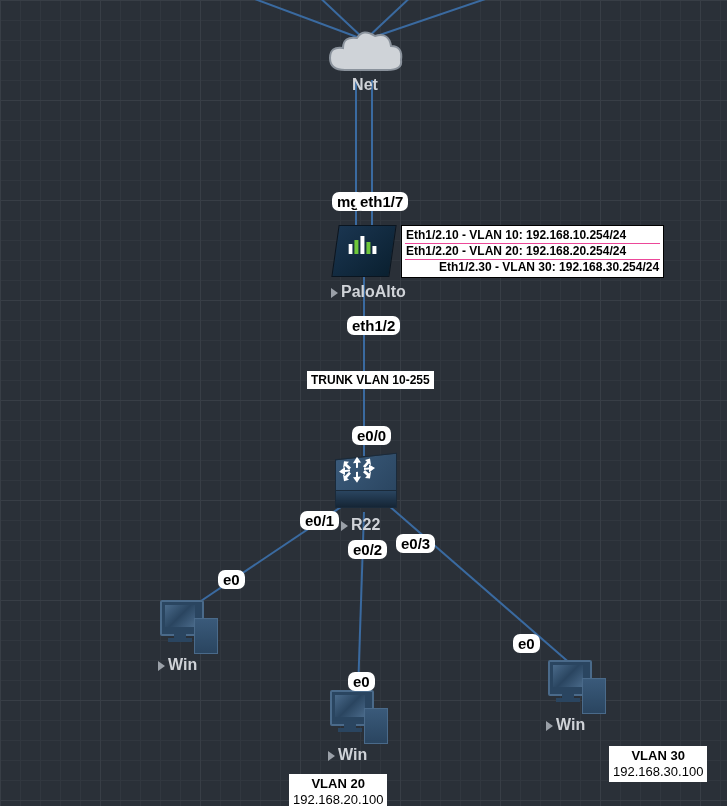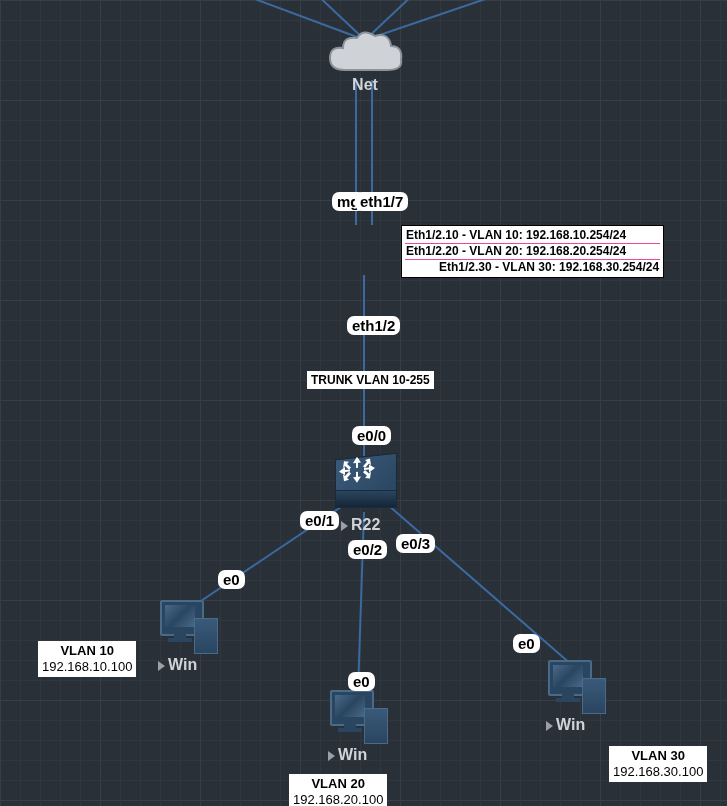--- a/index.html
+++ b/index.html
@@ -84,20 +84,38 @@
 
 <div class="node" style="left:325px;top:30px">
   <div class="cloud">
     <svg width="80" height="54" viewBox="0 0 80 54">
       <path d="M20 40 Q5 40 5 28 Q5 16 18 18 Q18 6 32 8 Q38 -2 50 6 Q64 2 66 16 Q78 16 76 30 Q78 40 62 40 Z" fill="#cfd3d8" stroke="#8a929c" stroke-width="2"></path>
     </svg>
   </div>
   <div class="lbl" style="text-align:center;width:80px;margin-top:-4px">Net</div>
 </div>
 
+<div class="node" style="left:335px;top:225px">
+  <div class="fw">
+    <div class="logo">
+      <svg width="30" height="24" viewBox="0 0 30 24">
+        <g>
+          <rect x="0" y="8" width="4" height="10" fill="#fff"></rect>
+          <rect x="6" y="4" width="4" height="14" fill="#6ec83a"></rect>
+          <rect x="12" y="0" width="4" height="18" fill="#fff"></rect>
+          <rect x="18" y="6" width="4" height="12" fill="#6ec83a"></rect>
+          <rect x="24" y="10" width="4" height="8" fill="#fff"></rect>
+        </g>
+      </svg>
+    </div>
+  </div>
+  <div class="lbl" style="margin-top:6px;margin-left:-4px">
+    <span class="tri"></span><span>PaloAlto</span>
+  </div>
+</div>
 
 <div class="info" style="left:401px;top:225px">
   <div>Eth1/2.10 - VLAN 10: 192.168.10.254/24</div>
   <div>Eth1/2.20 - VLAN 20: 192.168.20.254/24</div>
   <div>Eth1/2.30 - VLAN 30: 192.168.30.254/24</div>
 </div>
 
 <div class="node" style="left:335px;top:456px">
   <div class="router">
     <div class="top"></div>
@@ -170,23 +188,20 @@
 <div class="pill" style="left:352px;top:426px">e0/0</div>
 <div class="pill" style="left:300px;top:511px">e0/1</div>
 <div class="pill" style="left:348px;top:540px">e0/2</div>
 <div class="pill" style="left:396px;top:534px">e0/3</div>
 <div class="pill" style="left:218px;top:570px">e0</div>
 <div class="pill" style="left:348px;top:672px">e0</div>
 <div class="pill" style="left:513px;top:634px">e0</div>
 
 <div class="textlbl" style="left:307px;top:371px">TRUNK VLAN 10-255</div>
 
-<div class="textlbl" style="left:38px;top:641px;text-align:center;font-weight:normal;font-size:13px;line-height:16px">
-  <b>VLAN 10</b><br><span>192.168.10.100</span>
-</div>
 <div class="textlbl" style="left:289px;top:774px;text-align:center;font-weight:normal;font-size:13px;line-height:16px">
   <b>VLAN 20</b><br><span>192.168.20.100</span>
 </div>
 <div class="textlbl" style="left:609px;top:746px;text-align:center;font-weight:normal;font-size:13px;line-height:16px">
   <b>VLAN 30</b><br><span>192.168.30.100</span>
 </div>
 
 </div>
 
 </body></html>

